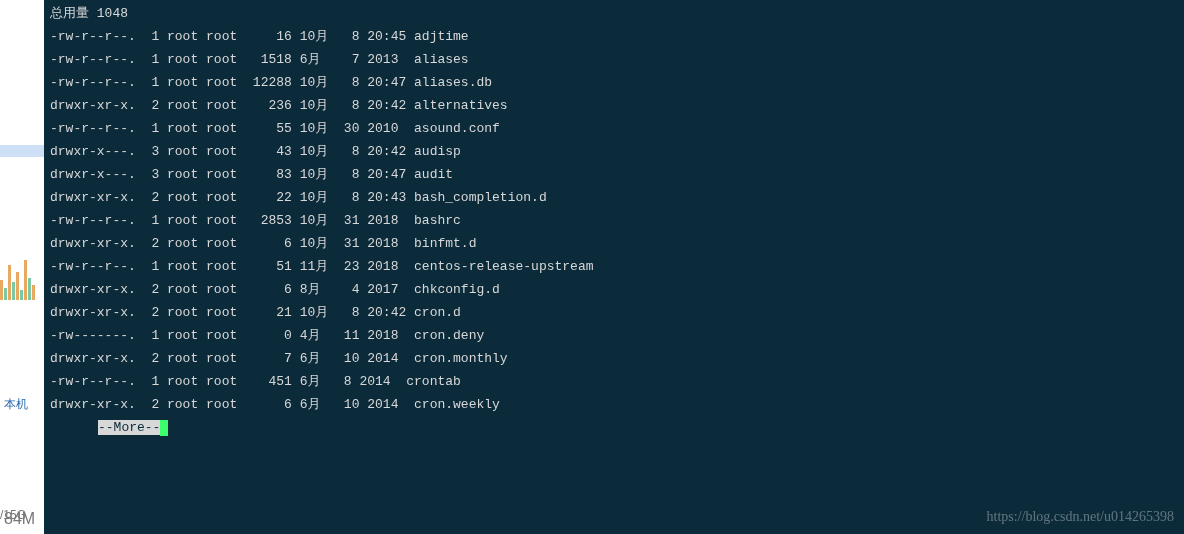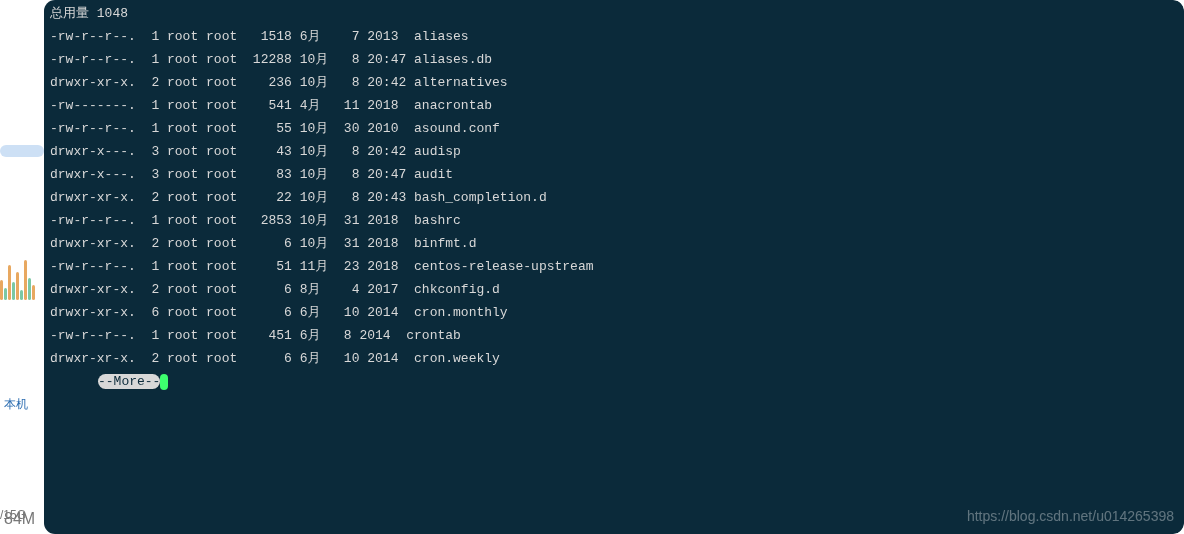--- a/index.html
+++ b/index.html
@@ -1,15 +1,15 @@
 <!DOCTYPE html>
 <html><head>
 <meta charset="utf-8">
 <style>
-  * { margin: 0; padding: 0; box-sizing: border-box; border-radius: 11px; }
+  * { margin: 0; padding: 0; box-sizing: border-box; }
   body {
     font-family: "Consolas", "Courier New", monospace;
     font-size: 13px;
     background: #fff;
     width: 1184px;
     height: 534px;
     overflow: hidden;
     position: relative;
   }
   .left-panel {
@@ -92,51 +92,53 @@
     width: 8px;
     height: 16px;
     background: #3dff6e;
     vertical-align: middle;
   }
   .watermark {
     position: absolute;
     right: 10px;
     bottom: 6px;
     color: rgba(255,255,255,0.35);
-    font-family: Liberation Sans, sans-serif;
+    font-family: Liberation Serif, serif;
     font-size: 14px;
   }
 </style>
 </head>
 <body>
 
 <div class="left-panel">
   <div class="left-blue"></div>
   <div class="chart-stub">
     <div class="bar-a" style="height:20px"></div><div class="bar-b" style="height:12px"></div><div class="bar-a" style="height:35px"></div><div class="bar-b" style="height:18px"></div><div class="bar-a" style="height:28px"></div><div class="bar-b" style="height:10px"></div><div class="bar-a" style="height:40px"></div><div class="bar-b" style="height:22px"></div><div class="bar-a" style="height:15px"></div>
   </div>
   <div class="left-text1">本机</div>
   <div class="left-text2">/15G</div>
   <div class="left-text3">84M</div>
 </div>
 
 <div class="terminal">
   <div class="row"><span>总用量</span> <span>1048</span></div>
   <div id="rows">
+      <div class="row">-rw-r--r--.  1 root root     16 10月   8 20:45 adjtime</div>
       <div class="row">-rw-r--r--.  1 root root   1518 6月    7 2013  aliases</div>
       <div class="row">-rw-r--r--.  1 root root  12288 10月   8 20:47 aliases.db</div>
       <div class="row">drwxr-xr-x.  2 root root    236 10月   8 20:42 alternatives</div>
-      <div class="row">-rw-------.  1 root root    541 4月   11 2018  anacrontab</div>
       <div class="row">-rw-r--r--.  1 root root     55 10月  30 2010  asound.conf</div>
       <div class="row">drwxr-x---.  3 root root     43 10月   8 20:42 audisp</div>
       <div class="row">drwxr-x---.  3 root root     83 10月   8 20:47 audit</div>
       <div class="row">drwxr-xr-x.  2 root root     22 10月   8 20:43 bash_completion.d</div>
       <div class="row">-rw-r--r--.  1 root root   2853 10月  31 2018  bashrc</div>
       <div class="row">drwxr-xr-x.  2 root root      6 10月  31 2018  binfmt.d</div>
       <div class="row">-rw-r--r--.  1 root root     51 11月  23 2018  centos-release-upstream</div>
       <div class="row">drwxr-xr-x.  2 root root      6 8月    4 2017  chkconfig.d</div>
-      <div class="row">drwxr-xr-x.  6 root root      6 6月   10 2014  cron.monthly</div>
+      <div class="row">drwxr-xr-x.  2 root root     21 10月   8 20:42 cron.d</div>
+      <div class="row">-rw-------.  1 root root      0 4月   11 2018  cron.deny</div>
+      <div class="row">drwxr-xr-x.  2 root root      7 6月   10 2014  cron.monthly</div>
       <div class="row">-rw-r--r--.  1 root root    451 6月   8 2014  crontab</div>
       <div class="row">drwxr-xr-x.  2 root root      6 6月   10 2014  cron.weekly</div>
     </div>
   <div class="more-line"><span class="more">--More--</span><span class="cursor"></span></div>
   <div class="watermark">https://blog.csdn.net/u014265398</div>
 </div>
 
 </body></html>

